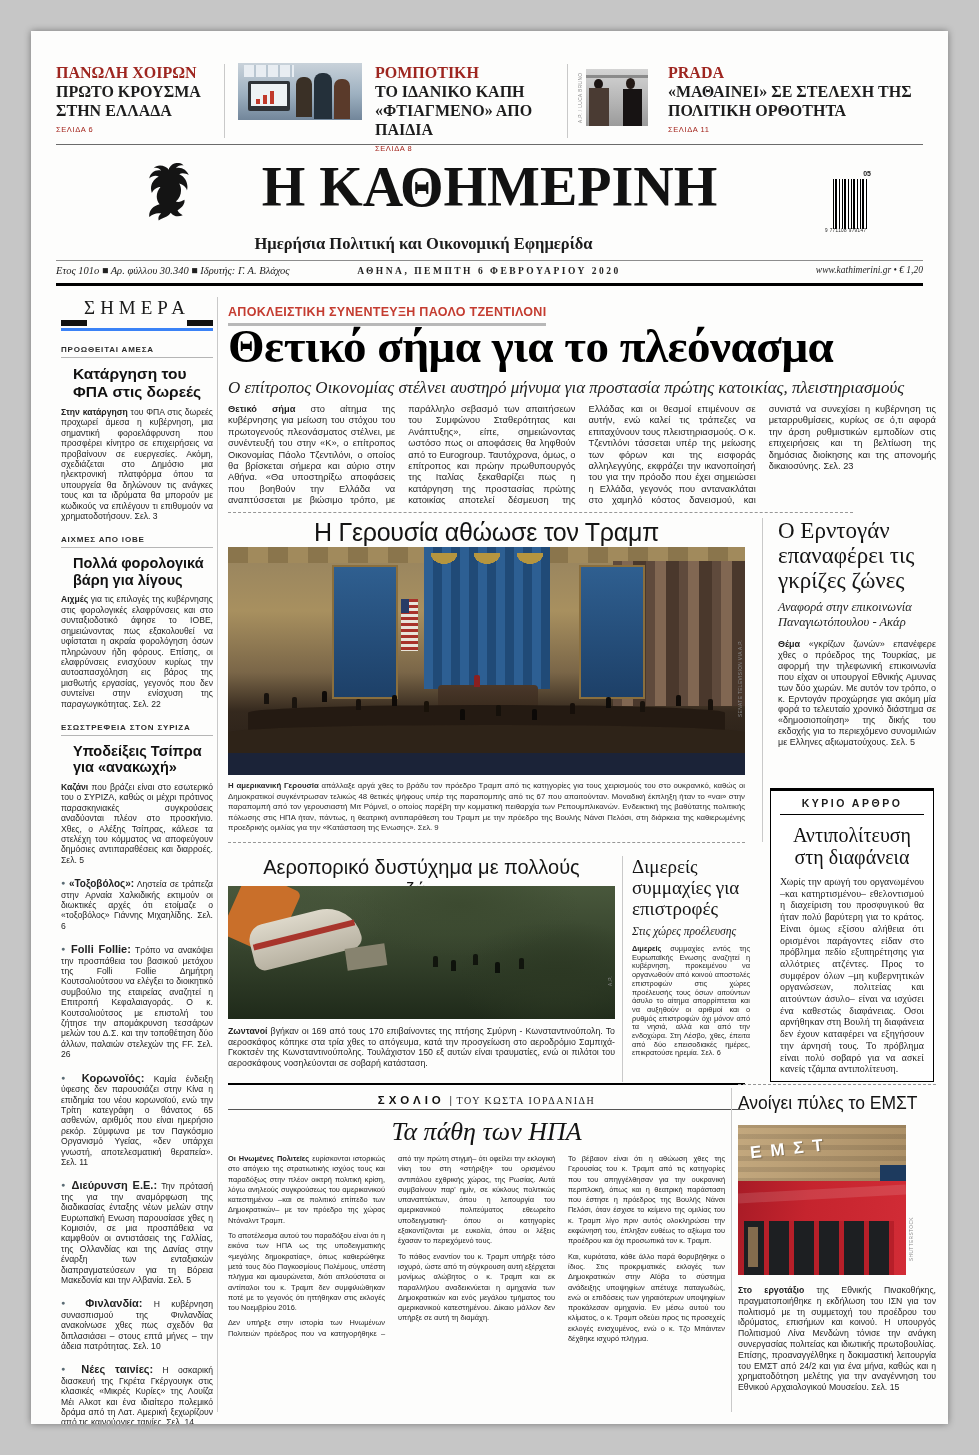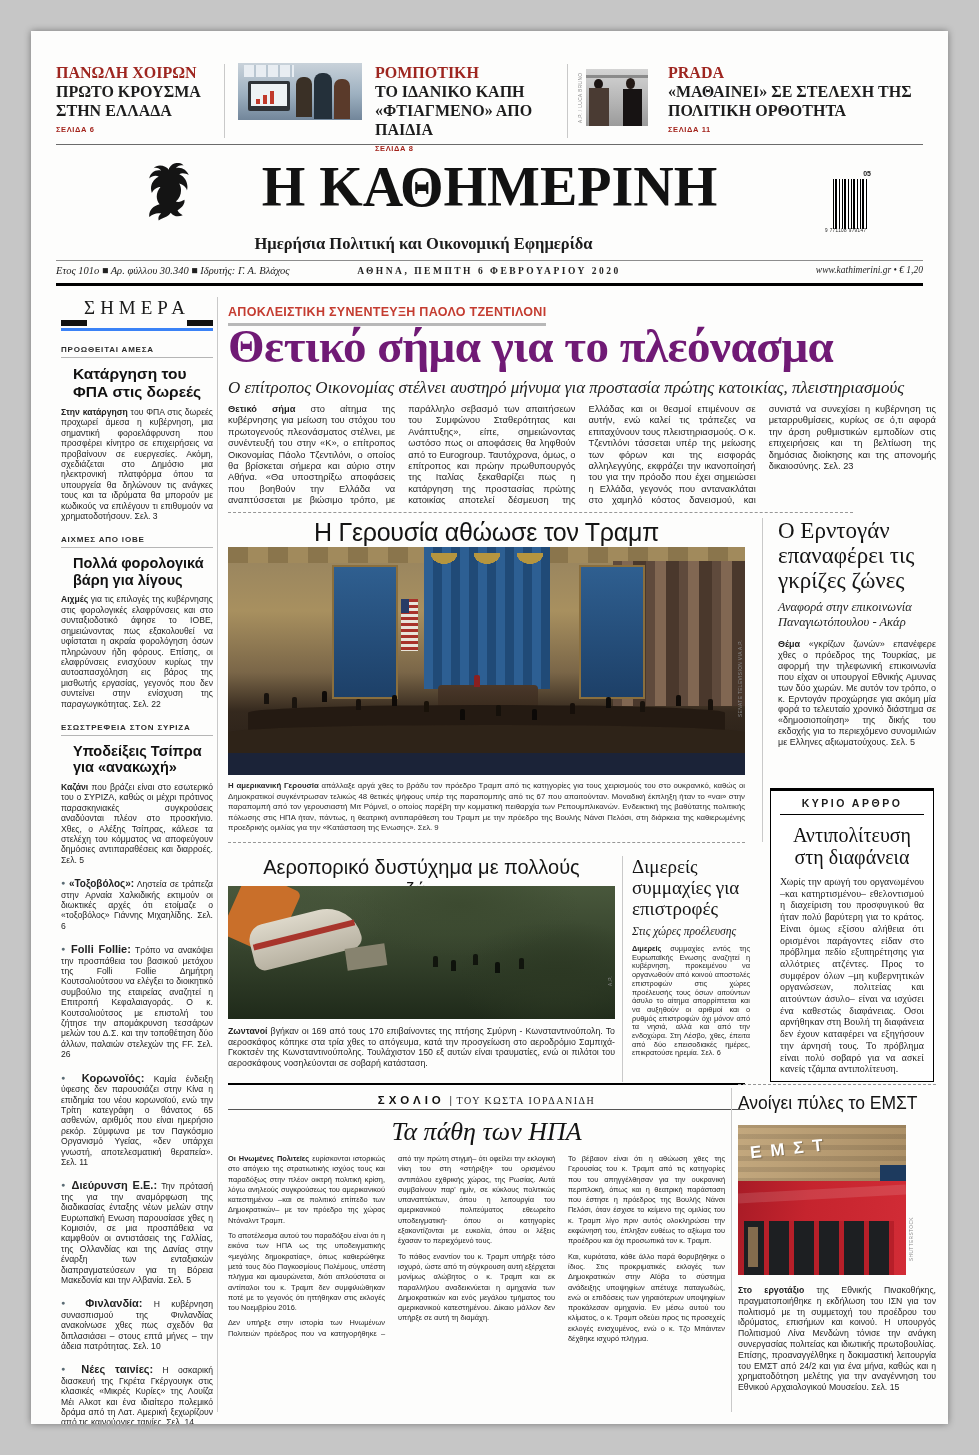--- a/index.html
+++ b/index.html
@@ -3,21 +3,21 @@
 <meta charset="utf-8">
 <style>
   html,body{margin:0;padding:0;}
   body{width:979px;height:1455px;background:#c6c6c6;position:relative;font-family:"Liberation Sans",sans-serif;color:#1a1a1a;}
   .page{position:absolute;left:31px;top:31px;width:917px;height:1393px;background:#fdfdfc;box-shadow:0 0 7px rgba(0,0,0,.4);overflow:hidden;}
   .abs{position:absolute;}
   .serif{font-family:"Liberation Serif","DejaVu Serif",serif;}
   .just{text-align:justify;}
   .vrule{width:1px;background:#c9c9c9;}
   .dash{border-top:1px dashed #979797;height:0;}
-  .pgref{font-size:7.5px;font-weight:bold;color:#a3241c;letter-spacing:.6px;margin-top:5px;}
+  .pgref{font-size:7.5px;font-weight:normal;color:#a3241c;letter-spacing:.6px;margin-top:5px;}
   .teaser-kick{font-family:"Liberation Serif",serif;font-size:16px;font-weight:bold;color:#9e2620;line-height:19px;}
   .teaser-title{font-family:"Liberation Serif",serif;font-size:16px;font-weight:bold;color:#1d1d1d;line-height:19px;}
   .vcred{writing-mode:vertical-rl;transform:rotate(180deg);font-size:4.8px;color:#8a8a8a;letter-spacing:.4px;}
   .sb{font-size:8.6px;line-height:10.4px;}
   .sb-kick{font-size:8px;font-weight:bold;letter-spacing:.8px;color:#2b2b2b;border-bottom:1px solid #b5b5b5;padding-bottom:3px;margin:14px 0 7px 0;}
   .sb-title{font-size:14.5px;line-height:16.5px;font-weight:bold;color:#111;margin:0 0 6px 12px;}
   .sb-body{margin:0 0 4px 0;color:#222;}
   .sb-bullet{margin:13px 0 0 0;color:#222;}
   .sb-bullet .blab{font-size:11px;}
   .dot{color:#5a6b74;font-size:7px;vertical-align:2px;}
@@ -119,21 +119,21 @@
     <p class="sb sb-bullet just"><span class="dot">●</span> <b class="blab">Κορωνοϊός:</b> <span>Καμία ένδειξη ύφεσης δεν παρουσιάζει στην Κίνα η επιδημία του νέου κορωνοϊού, ενώ την Τρίτη κατεγράφη ο θάνατος 65 ασθενών, αριθμός που είναι ημερήσιο ρεκόρ. Σύμφωνα με τον Παγκόσμιο Οργανισμό Υγείας, «δεν υπάρχει γνωστή, αποτελεσματική θεραπεία». Σελ. 11</span></p>
     <p class="sb sb-bullet just"><span class="dot">●</span> <b class="blab">Διεύρυνση Ε.Ε.:</b> <span>Την πρότασή της για την αναμόρφωση της διαδικασίας ένταξης νέων μελών στην Ευρωπαϊκή Ενωση παρουσίασε χθες η Κομισιόν, σε μια προσπάθεια να καμφθούν οι αντιστάσεις της Γαλλίας, της Ολλανδίας και της Δανίας στην έναρξη των ενταξιακών διαπραγματεύσεων για τη Βόρεια Μακεδονία και την Αλβανία. Σελ. 5</span></p>
     <p class="sb sb-bullet just"><span class="dot">●</span> <b class="blab">Φινλανδία:</b> <span>Η κυβέρνηση συνασπισμού της Φινλανδίας ανακοίνωσε χθες πως σχεδόν θα διπλασιάσει – στους επτά μήνες – την άδεια πατρότητας. Σελ. 10</span></p>
     <p class="sb sb-bullet just"><span class="dot">●</span> <b class="blab">Νέες ταινίες:</b> <span>Η οσκαρική διασκευή της Γκρέτα Γκέργουιγκ στις κλασικές «Μικρές Κυρίες» της Λουίζα Μέι Αλκοτ και ένα ιδιαίτερο πολεμικό δράμα από τη Λατ. Αμερική ξεχωρίζουν από τις καινούργιες ταινίες. Σελ. 14</span></p>
   </div>
   <div class="abs vrule" style="left:186px;top:266px;height:1115px;"></div>
 
   <div class="abs" style="left:197px;top:271px;">
     <span style="display:inline-block;font-size:12.5px;font-weight:bold;color:#c43c30;letter-spacing:.3px;border-bottom:3px solid #b8b8b8;padding-bottom:4px;">ΑΠΟΚΛΕΙΣΤΙΚΗ ΣΥΝΕΝΤΕΥΞΗ ΠΑΟΛΟ ΤΖΕΝΤΙΛΟΝΙ</span>
   </div>
-  <div class="abs serif" style="left:197px;top:288px;width:712px;font-size:47px;font-weight:bold;letter-spacing:-.5px;color:#701a75;">Θετικό σήμα για το πλεόνασμα</div>
+  <div class="abs serif" style="left:197px;top:288px;width:712px;font-size:47px;font-weight:bold;letter-spacing:-.5px;color:#000000;">Θετικό σήμα για το πλεόνασμα</div>
   <div class="abs serif" style="left:197px;top:347px;width:712px;font-size:17px;font-style:italic;color:#1c1c1c;">Ο επίτροπος Οικονομίας στέλνει αυστηρό μήνυμα για προστασία πρώτης κατοικίας, πλειστηριασμούς</div>
   <div class="abs just" style="left:197px;top:373px;width:708px;height:104px;column-count:4;column-gap:13px;font-size:9.3px;line-height:11.4px;color:#1f1f1f;overflow:hidden;">
     <p><b>Θετικό σήμα</b> <span>στο αίτημα της κυβέρνησης για μείωση του στόχου του πρωτογενούς πλεονάσματος στέλνει, με συνέντευξή του στην «Κ», ο επίτροπος Οικονομίας Πάολο Τζεντιλόνι, ο οποίος θα βρίσκεται σήμερα και αύριο στην Αθήνα. «Θα υποστηρίξω αποφάσεις που βοηθούν την Ελλάδα να αναπτύσσεται με βιώσιμο τρόπο, με παράλληλο σεβασμό των απαιτήσεων του Συμφώνου Σταθερότητας και Ανάπτυξης», είπε, σημειώνοντας ωστόσο πως οι αποφάσεις θα ληφθούν από το Eurogroup. Ταυτόχρονα, όμως, ο επίτροπος και πρώην πρωθυπουργός της Ιταλίας ξεκαθαρίζει πως η κατάργηση της προστασίας πρώτης κατοικίας αποτελεί δέσμευση της Ελλάδας και οι θεσμοί επιμένουν σε αυτήν, ενώ καλεί τις τράπεζες να επιταχύνουν τους πλειστηριασμούς. Ο κ. Τζεντιλόνι τάσσεται υπέρ της μείωσης των φόρων και της εισφοράς αλληλεγγύης, εκφράζει την ικανοποίησή του για την πρόοδο που έχει σημειώσει η Ελλάδα, γεγονός που αντανακλάται στο χαμηλό κόστος δανεισμού, και συνιστά να συνεχίσει η κυβέρνηση τις μεταρρυθμίσεις, κυρίως σε ό,τι αφορά την άρση ρυθμιστικών εμποδίων στις επιχειρήσεις και τη βελτίωση της δημόσιας διοίκησης και της απονομής δικαιοσύνης. Σελ. 23</span></p>
   </div>
   <div class="abs dash" style="left:197px;top:481px;width:625px;"></div>
 
   <div class="abs" style="left:197px;top:487px;width:517px;text-align:center;font-size:25px;font-weight:400;color:#141414;letter-spacing:-.3px;">Η Γερουσία αθώωσε τον Τραμπ</div>
   <div class="abs" style="left:197px;top:516px;width:517px;height:228px;overflow:hidden;background:linear-gradient(180deg,#96835f 0%,#a8905f 28%,#7a6648 55%,#35291e 72%,#241c15 100%);">
     <div class="abs" style="left:0;top:0;width:517px;height:16px;background:repeating-linear-gradient(90deg,#8a754c 0 20px,#a18a5c 20px 40px);"></div>
     <div class="abs" style="left:0;top:14px;width:132px;height:145px;background:repeating-linear-gradient(90deg,#5f4a3c 0 9px,#81675' 9px 20px,#4a382c 20px 33px);background:repeating-linear-gradient(90deg,#5f4a3c 0 9px,#816752 9px 20px,#4a382c 20px 33px);"></div>

